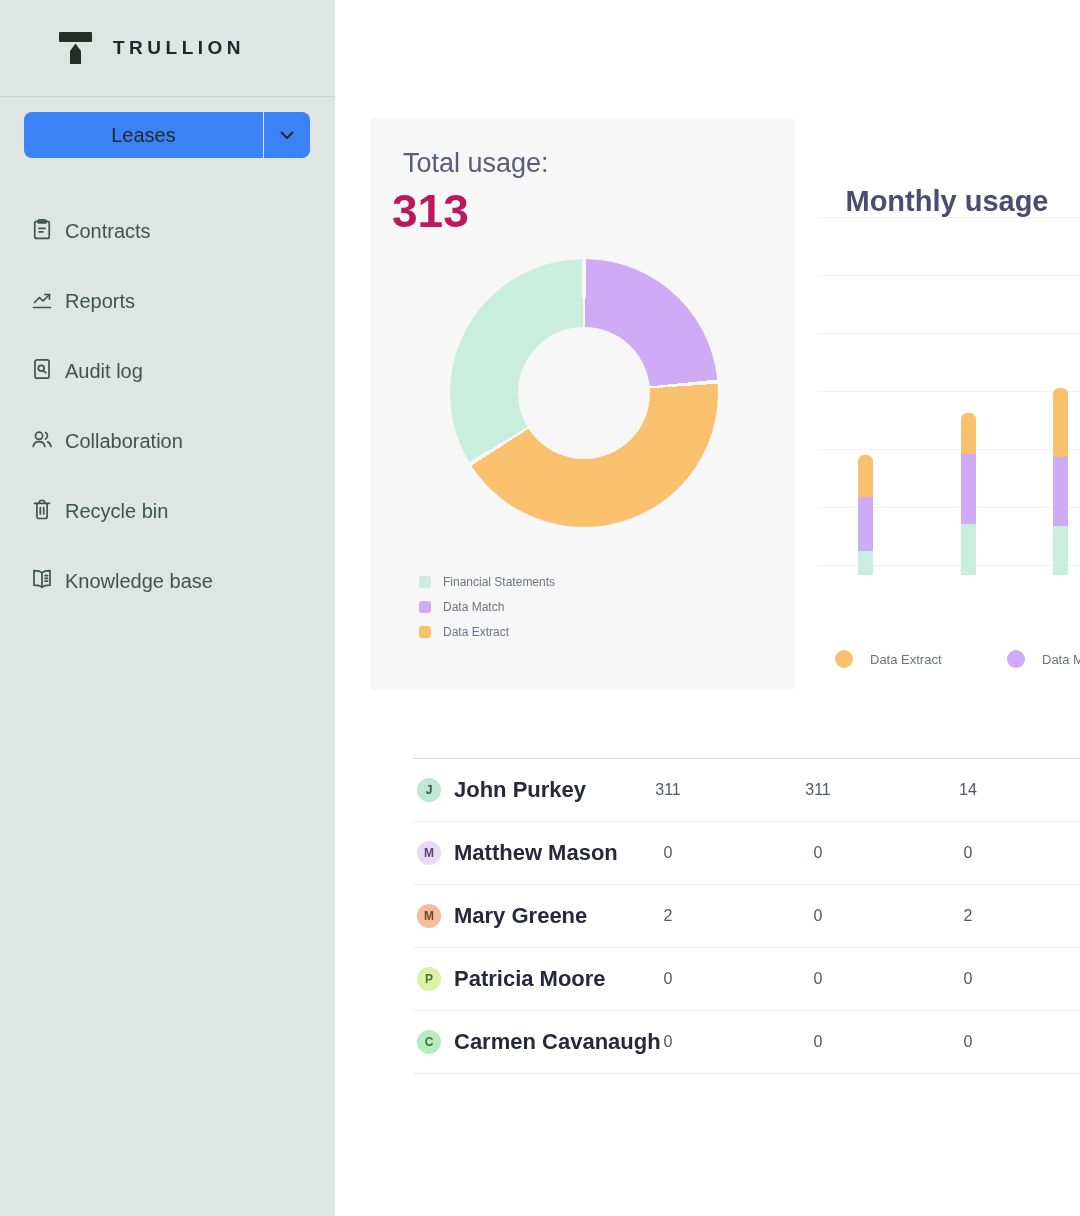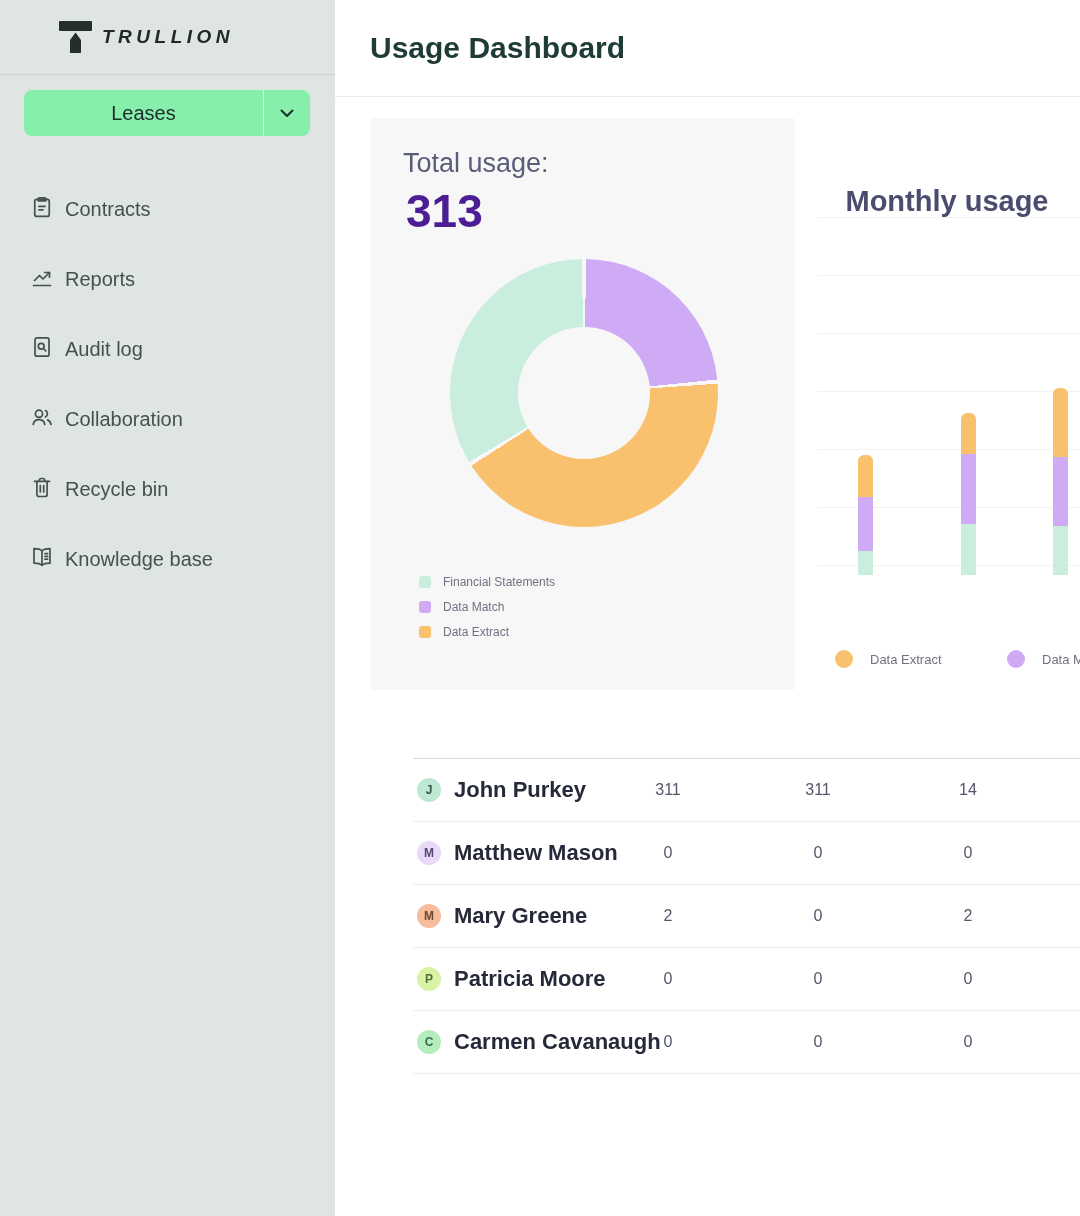--- a/index.html
+++ b/index.html
@@ -4,25 +4,25 @@
 <style>
   * { margin:0; padding:0; box-sizing:border-box; }
   html,body { background:#fff; }
   .screen {
     position:relative; width:1080px; height:1216px; overflow:hidden;
     background:#ffffff; font-family:"Liberation Sans", sans-serif;
   }
 
   
   .sidebar { position:absolute; left:0; top:0; bottom:0; width:335px; background:#dfe5e3; }
-  .logo-row { height:75px; display:flex; align-items:center; padding-left:59px; gap:10px;
-              border-bottom:1px solid #ccd4d2;font-style:italic; }
+  .logo-row { height:97px; display:flex; align-items:center; padding-left:59px; gap:21px;
+              border-bottom:1px solid #ccd4d2; }
   .brand-text { font-size:19px; font-weight:600; letter-spacing:4.5px; color:#20282a; }
   .ws-wrap { padding:15px 25px 0 24px; }
-  .ws-btn { width:286px; height:46px; background:#86efac; border:none; border-radius:8px;
+  .ws-btn { width:286px; height:46px; background:#3b82f6; border:none; border-radius:8px;
             display:flex; align-items:stretch; cursor:pointer; padding:0; font-family:inherit; }
   .ws-label { flex:1; display:flex; align-items:center; justify-content:center;
               font-size:20px; color:#1f2b28; }
   .ws-chev { width:47px; display:flex; align-items:center; justify-content:center;
              border-left:1px solid #e4e8e8; }
   .nav { margin-top:38px; }
   .nav-item { height:70px; display:flex; align-items:center; padding-left:30px; gap:11px;
               font-size:20px; color:#45514e; cursor:pointer; }
   .nav-item.selected { background:#c9d3d1; }
   .nav-item svg { width:24px; height:24px; flex:none; }
@@ -30,21 +30,21 @@
   
   .main-header { position:absolute; left:335px; right:0; top:0; height:97px;
                  border-bottom:1px solid #e9ebec; display:flex; align-items:center; padding-left:35px;
                  background:#fff; }
   .page-title { font-size:30px; font-weight:700; color:#1e3b35; }
 
   
   .donut-card { position:absolute; left:370px; top:118px; width:425px; height:572px;
                 background:#f7f7f8; border-radius:3px; }
   .donut-title { position:absolute; left:33px; top:30px; font-size:27px; font-weight:500; color:#5a5d7a; }
-  .donut-total { position:absolute; left:36px; top:66px; font-size:46px; font-weight:600; color:#4c1d95; }
+  .donut-total { position:absolute; left:22px; top:66px; font-size:46px; font-weight:600; color:#be185d; }
   .donut { position:absolute; left:80px; top:141px; width:268px; height:268px; border-radius:50%; }
   .donut-hole { position:absolute; left:50%; top:50%; width:132px; height:132px; margin:-66px 0 0 -66px;
                 border-radius:50%; background:#f7f7f8; }
   .donut-legend { position:absolute; left:49px; top:456px; }
   .dl-item { display:flex; align-items:center; gap:12px; height:16px; margin-bottom:9px; cursor:pointer; }
   .dl-swatch { width:12px; height:12px; border-radius:3px; flex:none; }
   .dl-label { font-size:12px; color:#6f7280; }
 
   
   .monthly-title { position:absolute; left:815px; top:145px; width:264px; text-align:center;
@@ -138,23 +138,20 @@
     <span class="nav-icon"><svg viewBox="0 0 24 24" fill="none" stroke="#45514e" stroke-width="1.7" stroke-linecap="round" stroke-linejoin="round">
               <path d="M12 5.8C10.4 4.2 8.2 3.6 4 3.6v14.6c4.2 0 6.4.6 8 2.2 1.6-1.6 3.8-2.2 8-2.2V3.6c-4.2 0-6.4.6-8 2.2z"></path>
               <path d="M12 5.8v14.4"></path>
               <path d="M15 8.6h2.6M15 11.4h2.6M15 14.2h2.6"></path>
             </svg></span>
     <span class="nav-label">Knowledge base</span>
   </div>
       </nav>
   </aside>
 
-  <header class="main-header">
-    <h1 class="page-title">Usage Dashboard</h1>
-  </header>
 
   <section class="donut-card">
     <div class="donut-title">Total usage:</div>
     <div class="donut-total">313</div>
     <div class="donut" id="donut" style="background: conic-gradient(rgb(247, 247, 248) 0%, rgb(247, 247, 248) 0.25%, rgb(208, 171, 245) 0.25%, rgb(208, 171, 245) 23.3922%, rgb(247, 247, 248) 23.3922%, rgb(247, 247, 248) 23.6422%, rgb(247, 247, 248) 23.6422%, rgb(247, 247, 248) 23.8922%, rgb(249, 193, 109) 23.8922%, rgb(249, 193, 109) 65.8842%, rgb(247, 247, 248) 65.8842%, rgb(247, 247, 248) 66.1342%, rgb(247, 247, 248) 66.1342%, rgb(247, 247, 248) 66.3842%, rgb(201, 238, 221) 66.3842%, rgb(201, 238, 221) 99.75%, rgb(247, 247, 248) 99.75%, rgb(247, 247, 248) 100%);">
       <div class="donut-hole"></div>
     </div>
     <div class="donut-legend" id="donutLegend">
         <div class="dl-item">
     <span class="dl-swatch" style="background: rgb(201, 238, 221);"></span>

